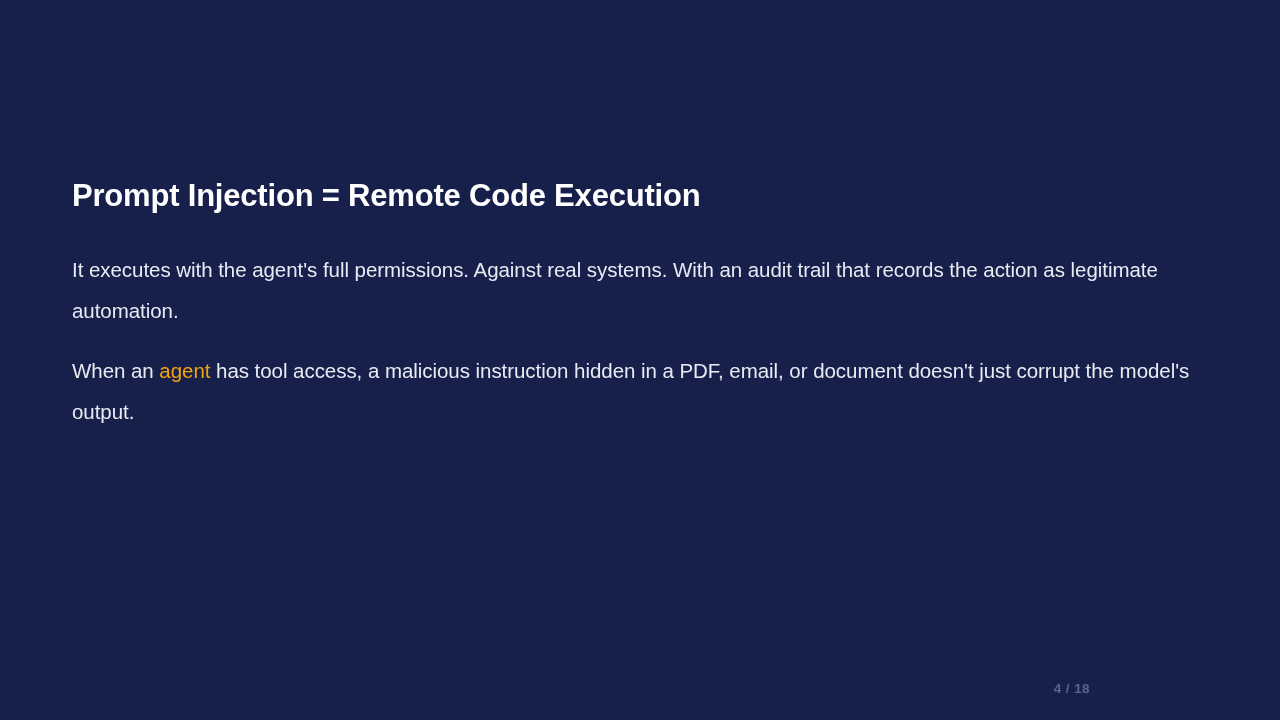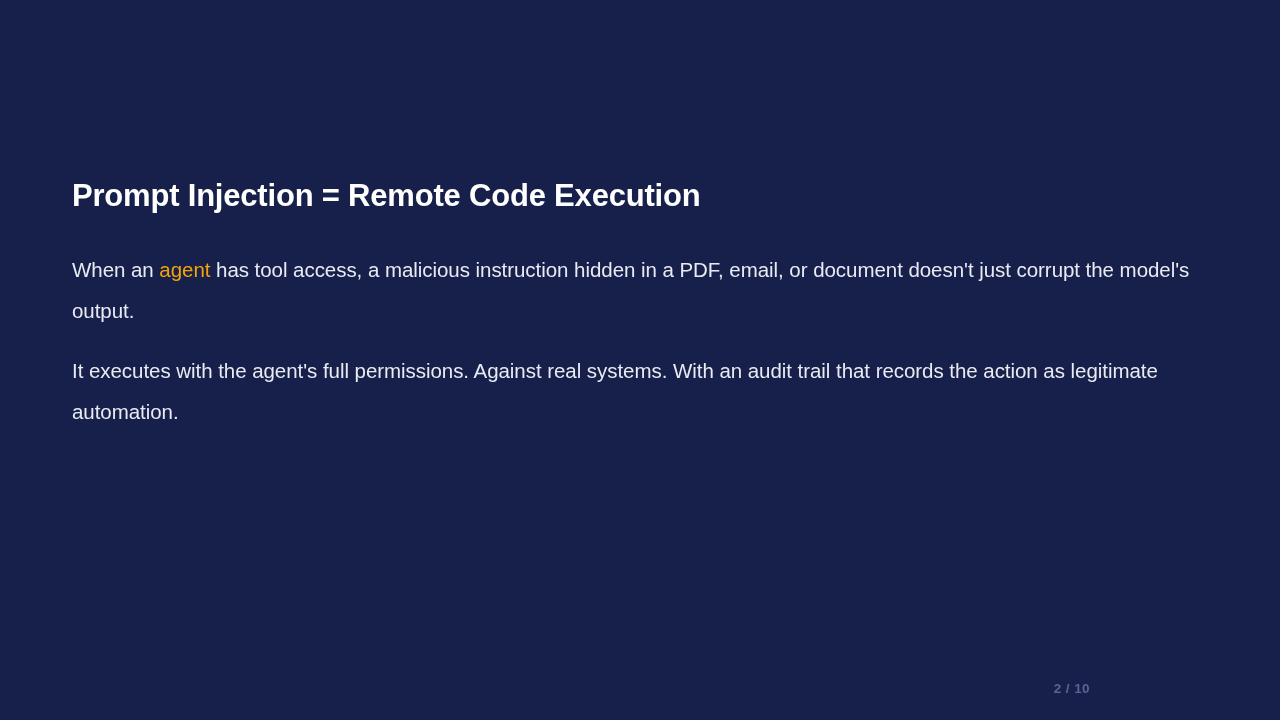--- a/index.html
+++ b/index.html
@@ -62,25 +62,25 @@
 </head>
 <body>
 
 <div id="slide">
 
   <div id="content">
 
     <h1 id="slide-title">Prompt Injection = Remote Code Execution</h1>
 
     <p class="body-para">
-      <span>When an </span><span class="accent">agent</span><span> has tool access, a malicious instruction hidden in a PDF, email, or document doesn't just corrupt the model's output.</span>
+      <span>It executes with the agent's full permissions. Against real systems. With an audit trail that records the action as legitimate automation.</span>
     </p>
 
     <p class="body-para">
-      <span>It executes with the agent's full permissions. Against real systems. With an audit trail that records the action as legitimate automation.</span>
+      <span>When an </span><span class="accent">agent</span><span> has tool access, a malicious instruction hidden in a PDF, email, or document doesn't just corrupt the model's output.</span>
     </p>
 
 
   </div>
 
-  <div id="page-indicator">2 / 10</div>
+  <div id="page-indicator">4 / 18</div>
 
 </div>
 
 </body></html>

